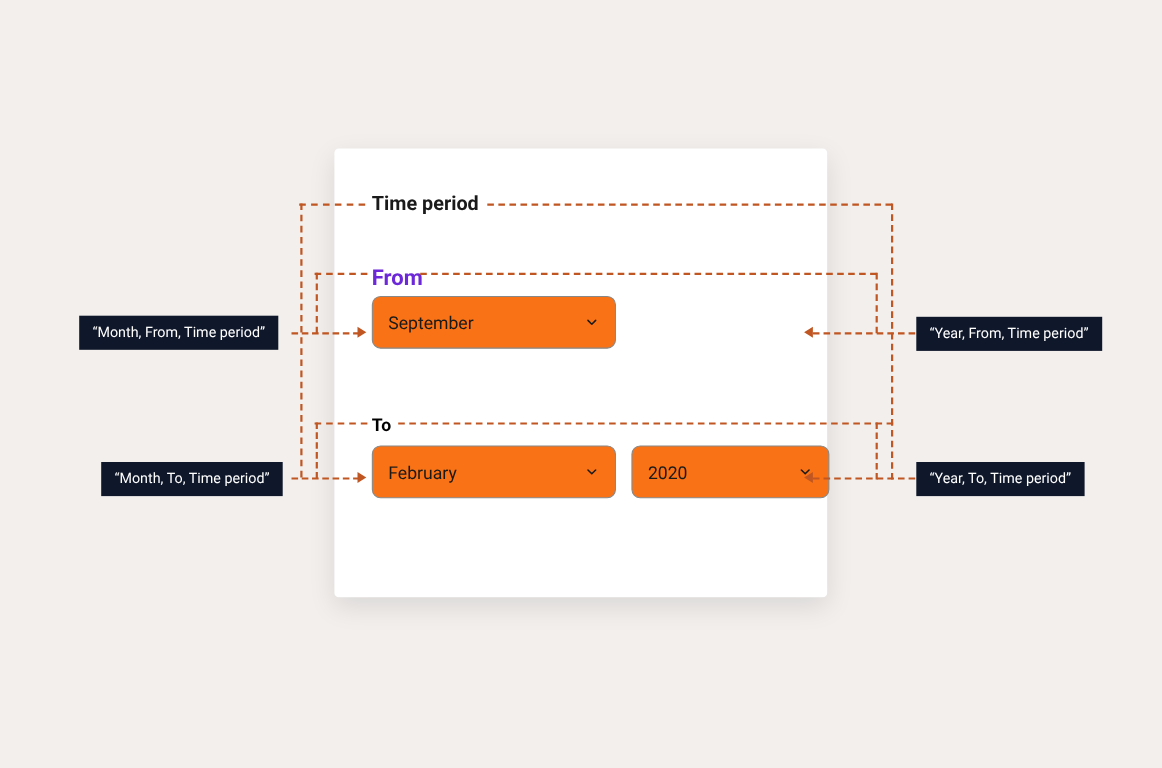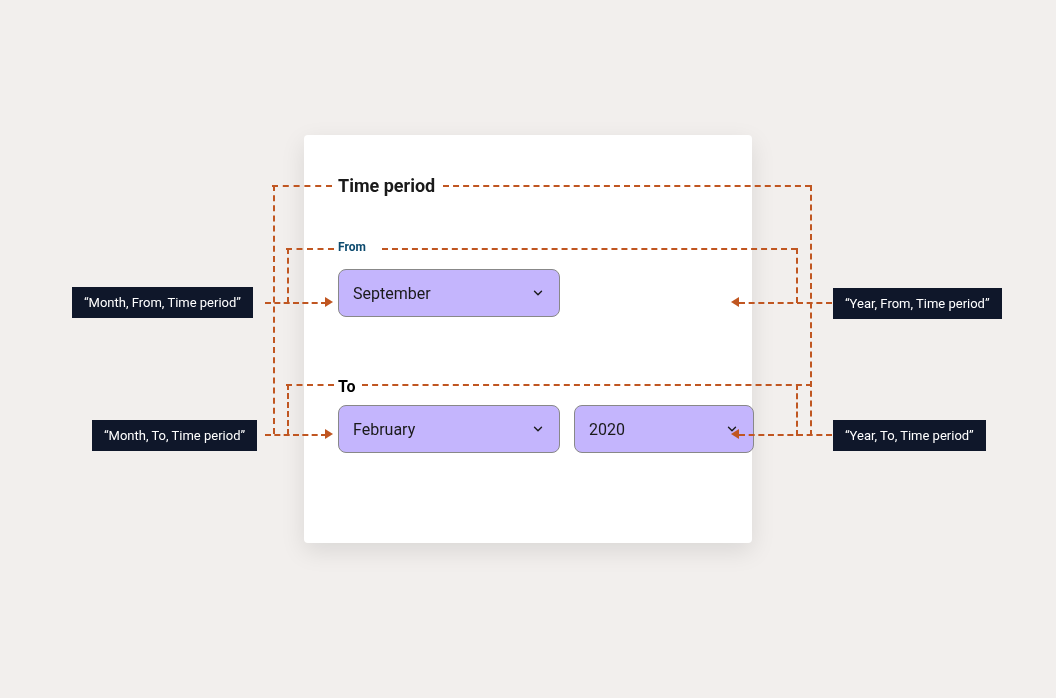--- a/index.html
+++ b/index.html
@@ -27,44 +27,44 @@
     }
     .title {
       font-size: 18px;
       font-weight: 700;
       color: #1a1a1a;
       position: absolute;
       left: 34px;
       top: 40px;
     }
     .label-from {
-      font-size: 12px;
+      font-size: 20px;
       font-weight: 700;
-      color: #0c4a6e;
+      color: #6d28d9;
       position: absolute;
       left: 34px;
       top: 105px;
     }
     .label-to {
       font-size: 16px;
       font-weight: 700;
       color: #000000;
       position: absolute;
       left: 34px;
       top: 242px;
     }
     .select-wrap {
       position: absolute;
       height: 48px;
       border: 1px solid #888888;
       border-radius: 8px;
       display: flex;
       align-items: center;
       padding: 0 14px;
-      background: #c4b5fd;
+      background: #f97316;
       cursor: pointer;
     }
     .select-from-month {
       left: 34px;
       top: 134px;
       width: 222px;
     }
     .select-from-year {
       left: 270px;
       top: 134px;

